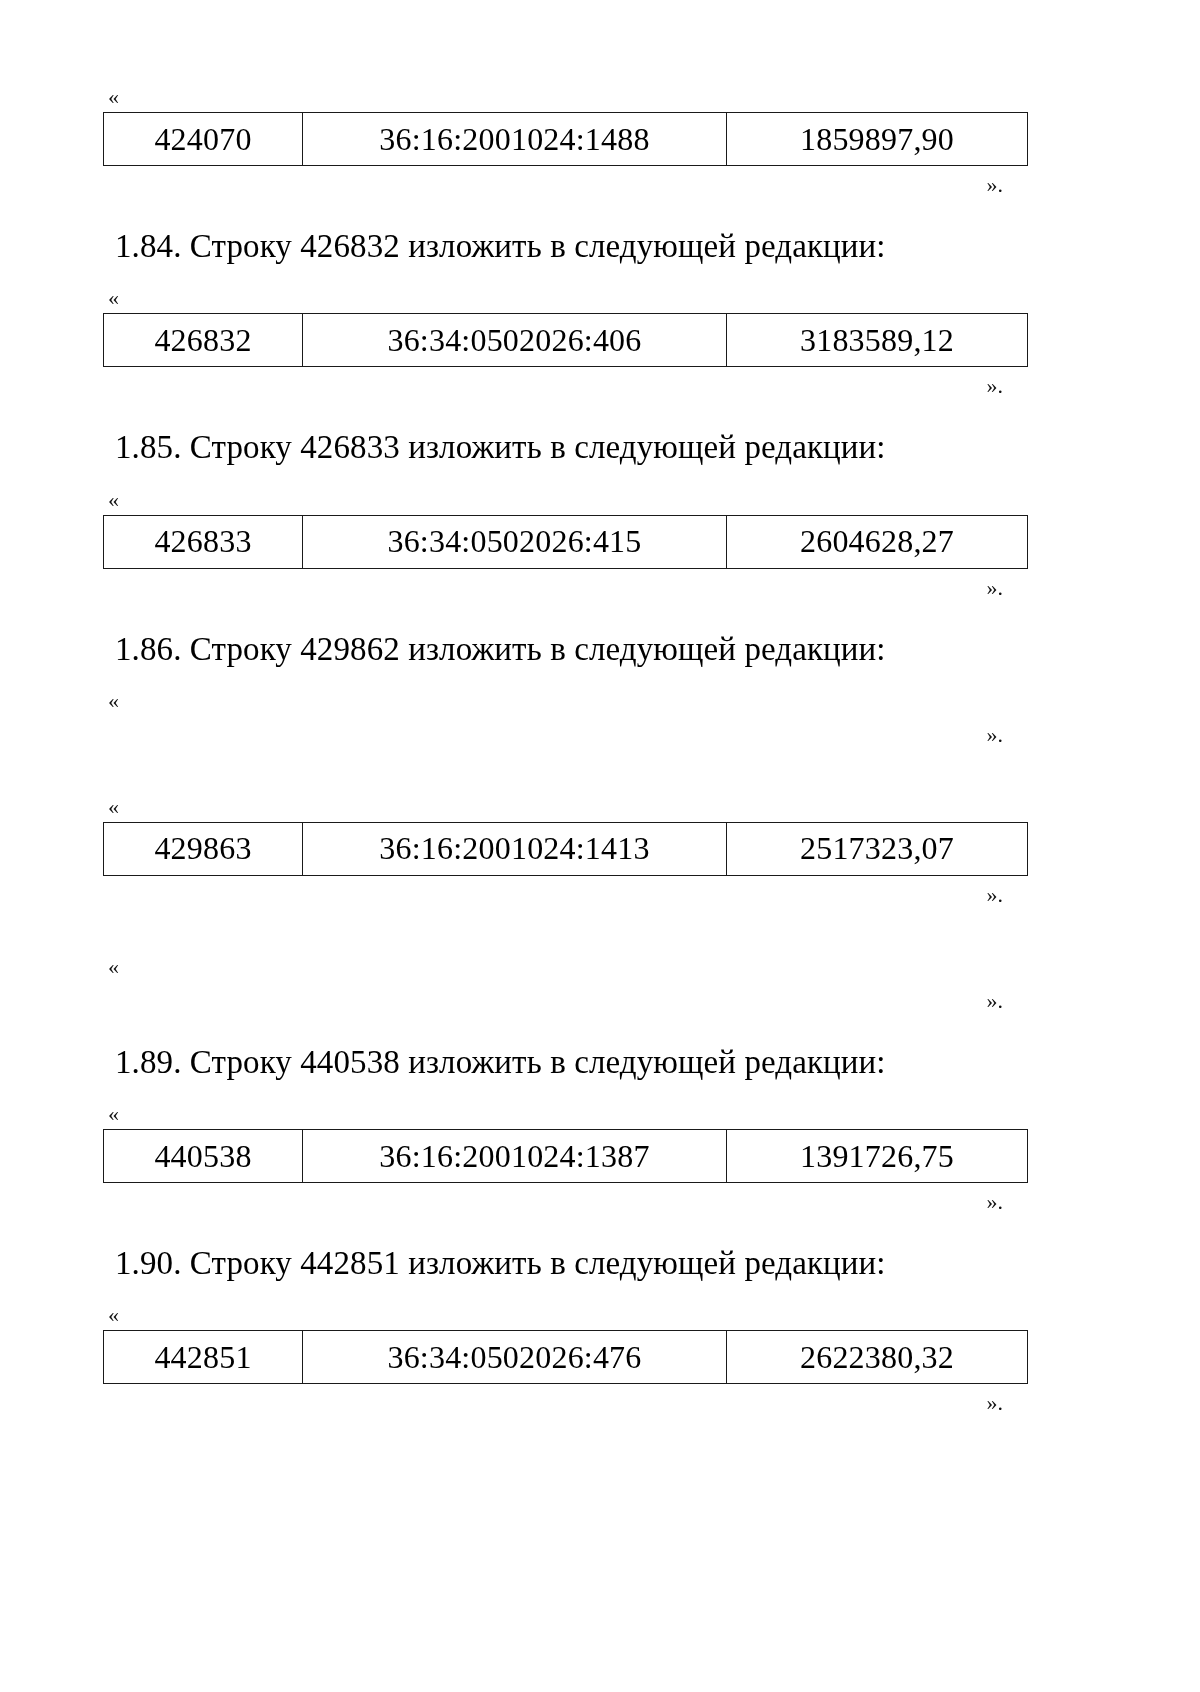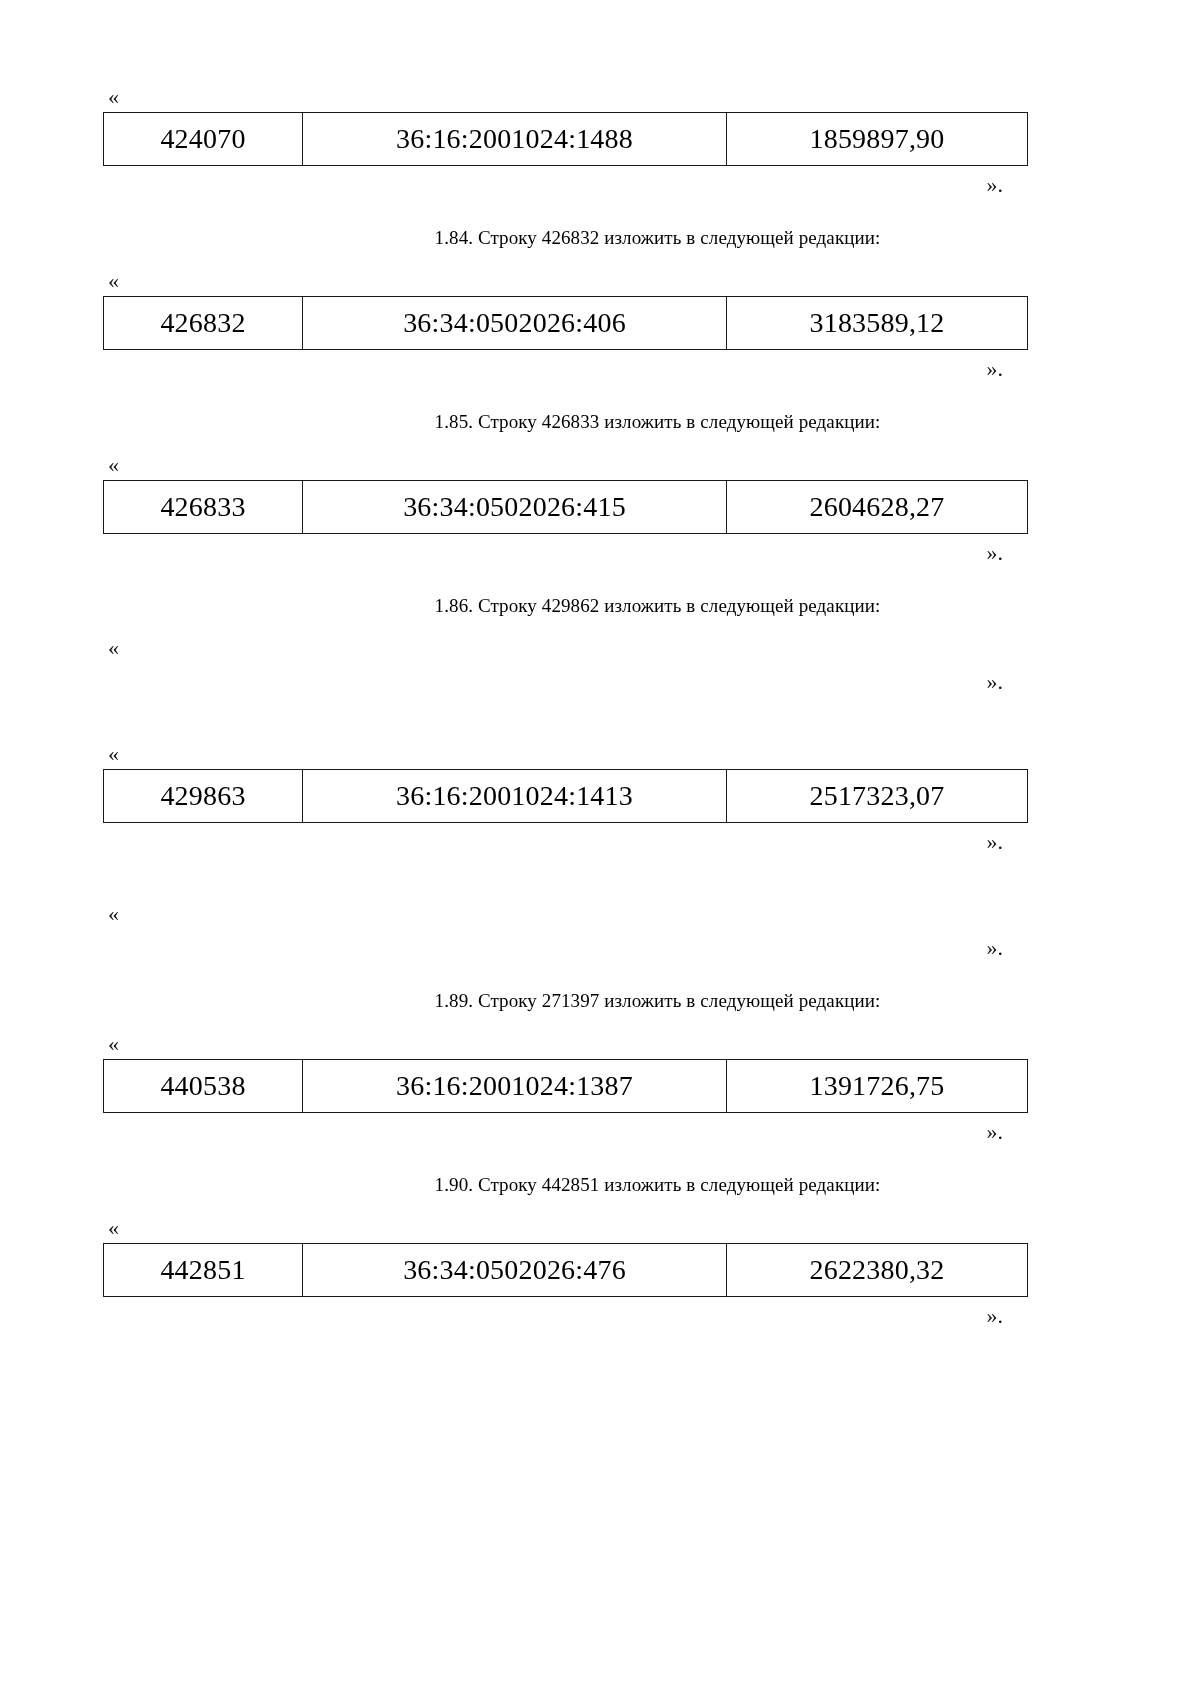--- a/index.html
+++ b/index.html
@@ -56,37 +56,36 @@
     width: 897px;
     table-layout: fixed;
     background: #fff;
   }
 
   table.row-table td {
     border: 1px solid #1a1a1a;
     height: 52px;
     text-align: center;
     vertical-align: middle;
-    font-size: 28px;
+    font-size: 32px;
     font-family: "Liberation Serif", "DejaVu Serif", serif;
     letter-spacing: 0.2px;
     padding: 0 4px;
   }
 
   td.c-num   { width: 190px; }
   td.c-cad   { width: 415px; }
   td.c-value { width: 292px; }
 
   
   .para {
-    font-size: 19px;
+    font-size: 33px;
     line-height: 1.25;
     margin-left: 115px;
     letter-spacing: 0.1px;
-    text-align: center;
   }
 
   
   .sp-after-table  { height: 8px; }
   .sp-before-para  { height: 22px; }
   .sp-after-para   { height: 20px; }
   .sp-top          { height: 86px; }
 
   .block { position: relative; }
 </style>
@@ -177,21 +176,21 @@
 
     <div class="sp-before-para"></div>
     <div class="sp-after-para"></div>
     <div class="block">
       <div class="quote-open">«</div>
       <div class="sp-after-table"></div>
       <div class="quote-close">».</div>
     </div>
 
     <div class="sp-before-para"></div>
-    <div class="para">1.89. Строку 271397 изложить в следующей редакции:</div>
+    <div class="para">1.89. Строку 440538 изложить в следующей редакции:</div>
     <div class="sp-after-para"></div>
     <div class="block">
       <div class="quote-open">«</div>
       <table class="row-table">
         <tbody>
           <tr>
             <td class="c-num">440538</td>
             <td class="c-cad">36:16:2001024:1387</td>
             <td class="c-value">1391726,75</td>
           </tr>

